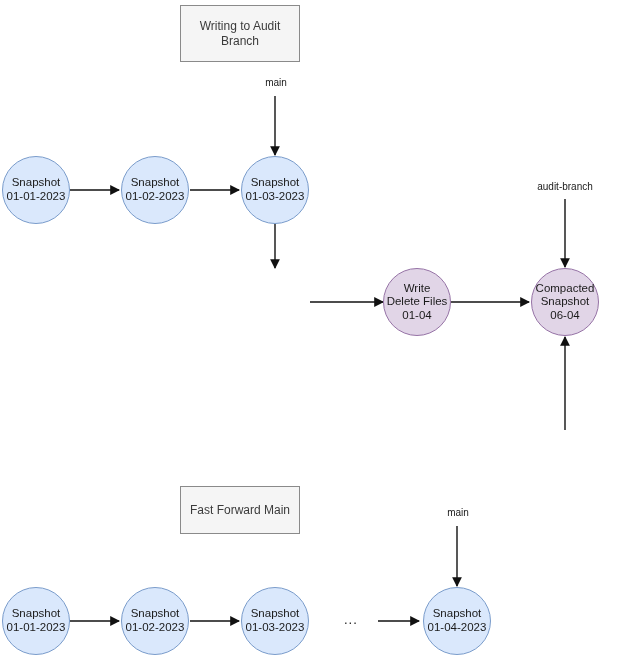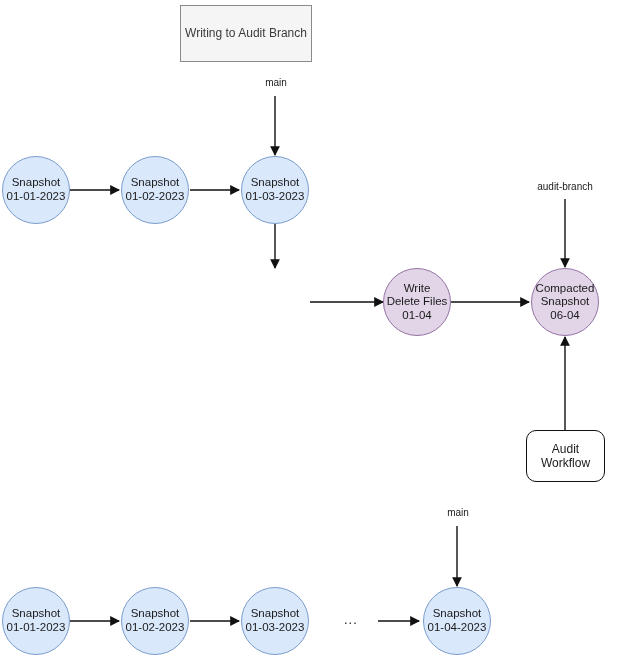--- a/index.html
+++ b/index.html
@@ -108,21 +108,21 @@
       <line x1="565" y1="430" x2="565" y2="337"></line>
 
       <line x1="70" y1="621" x2="119" y2="621"></line>
       <line x1="190" y1="621" x2="239" y2="621"></line>
       <line x1="378" y1="621" x2="419" y2="621"></line>
 
       <line x1="457" y1="526" x2="457" y2="586"></line>
     </g>
   </svg>
 
-  <div class="node box-gray" style="left:180px; top:5px; width:132px; height:57px;">
+  <div class="node box-gray" style="left:180px; top:5px; width:120px; height:57px;">
     <span class="nlabel">Writing to Audit Branch</span>
   </div>
 
   <div class="label" style="left:255px; top:77px; width:42px;">
     <span>main</span>
   </div>
 
   <div class="label" style="left:521px; top:181px; width:88px;">
     <span>audit-branch</span>
   </div>
@@ -148,25 +148,24 @@
 Delete Files
 01-04</span>
   </div>
 
   <div class="node circle circle-purple" style="left:531px; top:268px; width:68px; height:68px;">
     <span class="nlabel">Compacted
 Snapshot
 06-04</span>
   </div>
 
-  <div class="node box-white" style="left:526px; top:430px; width:79px; height:52px;">
-    <span class="nlabel">Audit
-Workflow</span>
+
+  <div class="node box-gray" style="left:180px; top:486px; width:120px; height:48px;">
+    <span class="nlabel">Fast Forward Main</span>
   </div>
-
 
   <div class="label" style="left:437px; top:507px; width:42px;">
     <span>main</span>
   </div>
 
   <div class="node circle circle-blue" style="left:2px; top:587px; width:68px; height:68px;">
     <span class="nlabel">Snapshot
 01-01-2023</span>
   </div>
 

